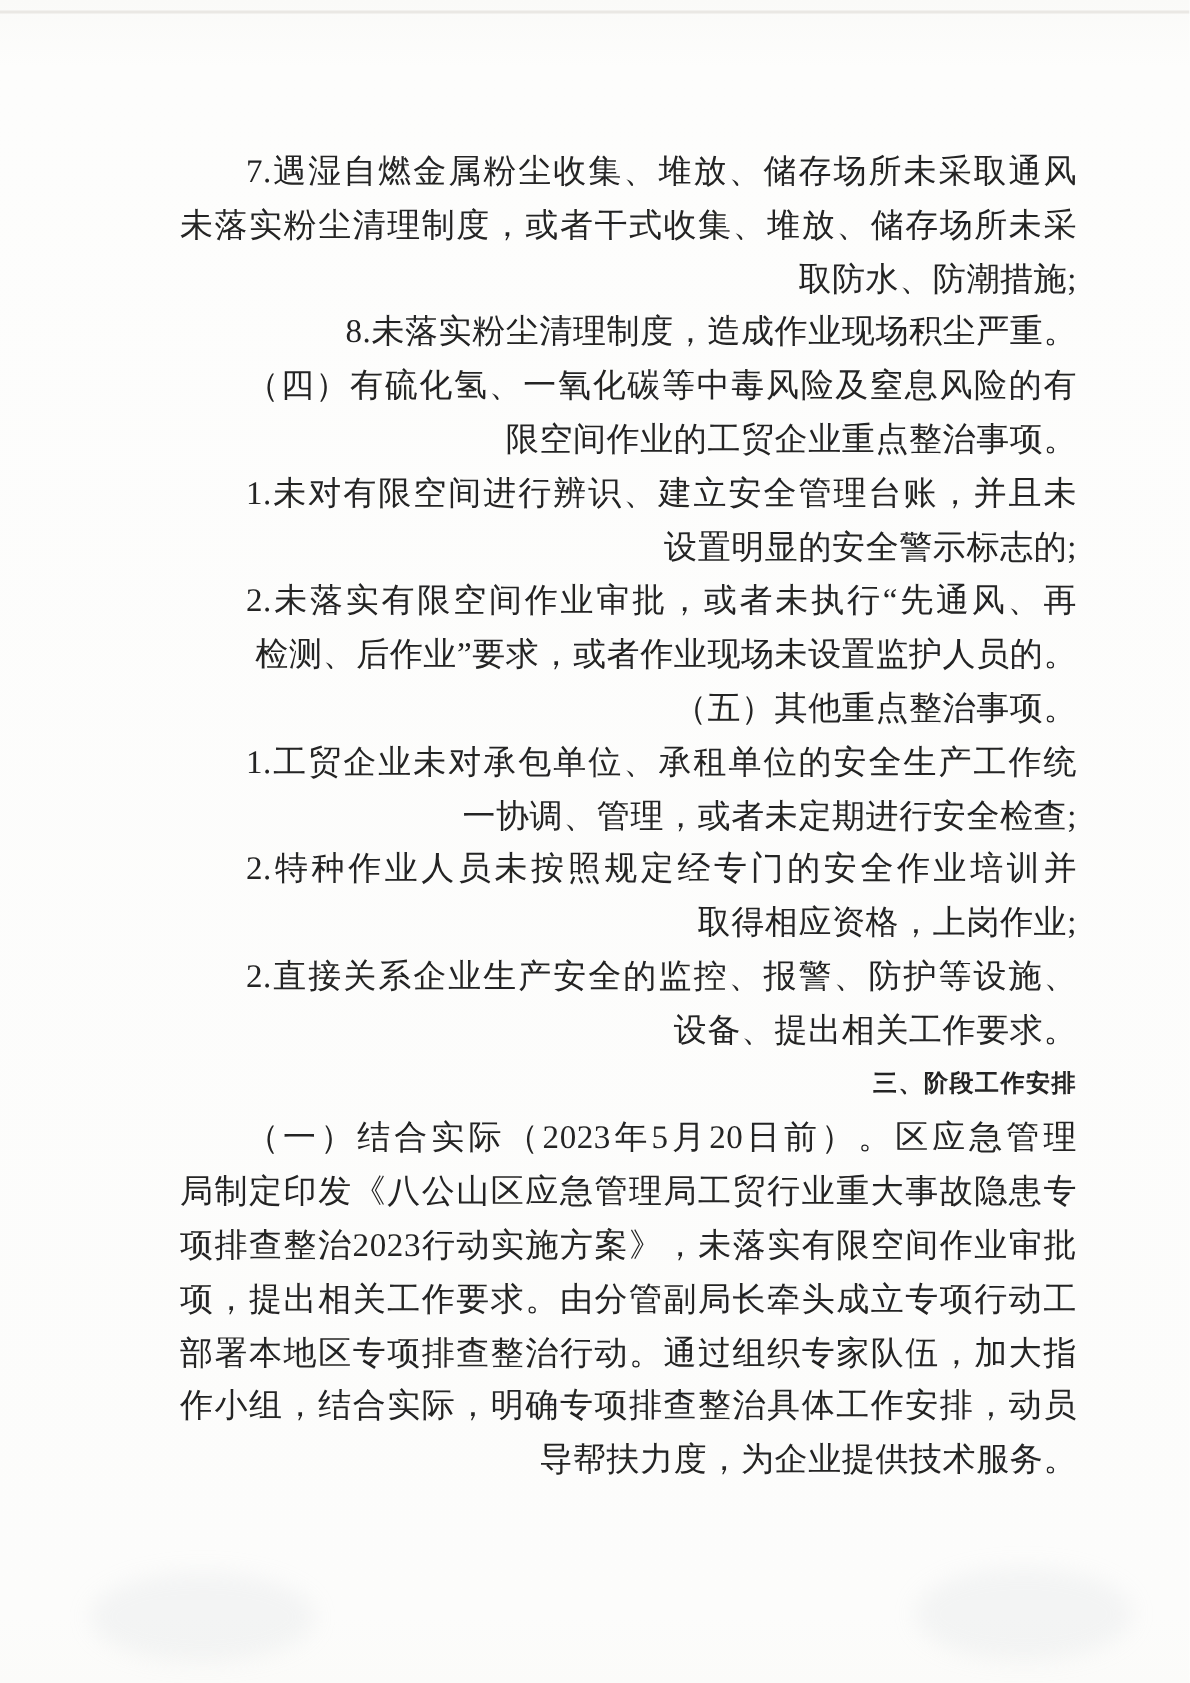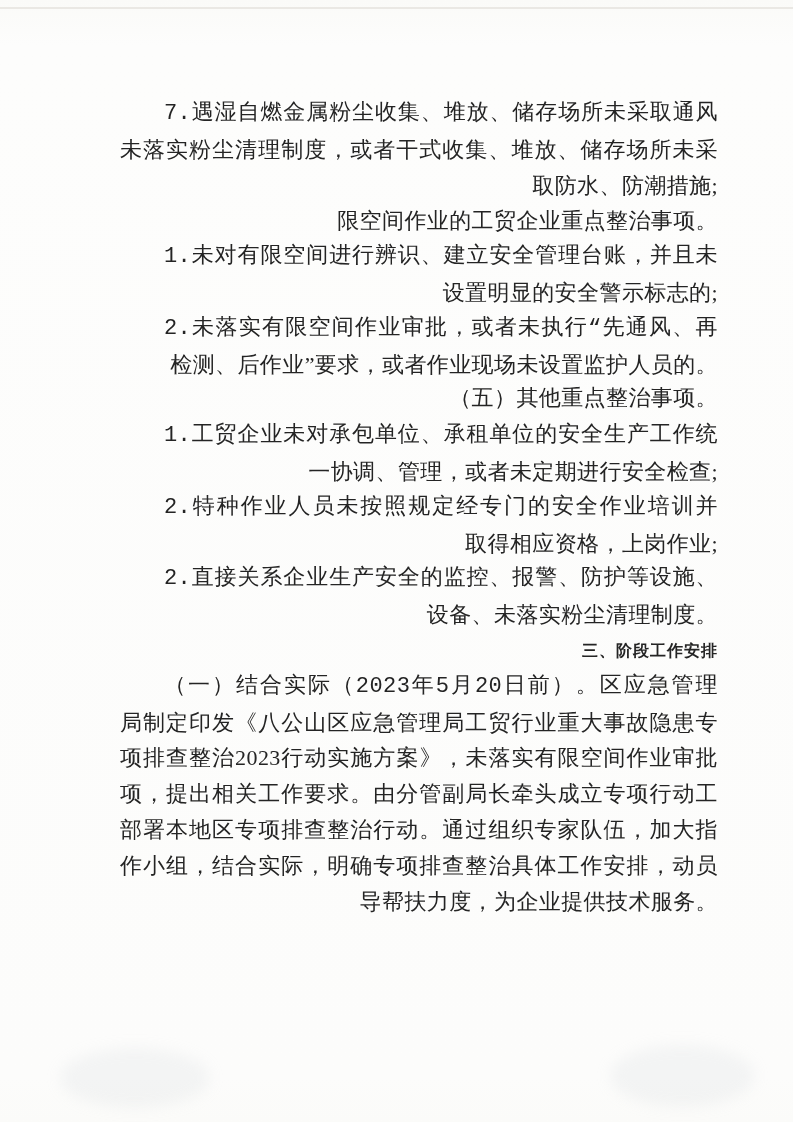--- a/index.html
+++ b/index.html
@@ -63,21 +63,20 @@
   }
   .line.fill {
     white-space: normal;
     text-align: justify;
     text-align-last: justify;
     overflow: hidden;
     height: 35.8px;
   }
   .line.ind {
     text-indent: 2em;
-    font-family: Liberation Mono, monospace;
   }
   .line.heading {
     font-family: "Liberation Sans", "DejaVu Sans", sans-serif;
     font-weight: 700;
     font-size: 16px;
     letter-spacing: 1px;
   }
   .kaiti-run {
     font-style: normal;
   }
@@ -85,32 +84,34 @@
 </head>
 <body>
 
 <div class="sheet">
   <div class="scan-top-line"></div>
 
   <div class="doc">
     <div class="line ind fill">7.遇湿自燃金属粉尘收集、堆放、储存场所未采取通风</div>
     <div class="line fill">未落实粉尘清理制度，或者干式收集、堆放、储存场所未采</div>
     <div class="line">取防水、防潮措施;</div>
+    <div class="line ind">8.未落实粉尘清理制度，造成作业现场积尘严重。</div>
+    <div class="line ind fill">（四）有硫化氢、一氧化碳等中毒风险及窒息风险的有</div>
     <div class="line">限空间作业的工贸企业重点整治事项。</div>
     <div class="line ind fill">1.未对有限空间进行辨识、建立安全管理台账，并且未</div>
     <div class="line">设置明显的安全警示标志的;</div>
     <div class="line ind fill">2.未落实有限空间作业审批，或者未执行“先通风、再</div>
     <div class="line">检测、后作业”要求，或者作业现场未设置监护人员的。</div>
     <div class="line ind">（五）其他重点整治事项。</div>
     <div class="line ind fill">1.工贸企业未对承包单位、承租单位的安全生产工作统</div>
     <div class="line">一协调、管理，或者未定期进行安全检查;</div>
     <div class="line ind fill">2.特种作业人员未按照规定经专门的安全作业培训并</div>
     <div class="line">取得相应资格，上岗作业;</div>
     <div class="line ind fill">2.直接关系企业生产安全的监控、报警、防护等设施、</div>
-    <div class="line">设备、未落实粉尘清理制度。</div>
+    <div class="line">设备、提出相关工作要求。</div>
     <div class="line ind heading">三、阶段工作安排</div>
     <div class="line ind fill">
       <span class="kaiti-run">（一）结合实际（2023年5月20日前）。</span><span>区应急管理</span>
     </div>
     <div class="line fill">局制定印发《八公山区应急管理局工贸行业重大事故隐患专</div>
     <div class="line fill">项排查整治2023行动实施方案》，未落实有限空间作业审批</div>
     <div class="line fill">项，提出相关工作要求。由分管副局长牵头成立专项行动工</div>
     <div class="line fill">部署本地区专项排查整治行动。通过组织专家队伍，加大指</div>
     <div class="line fill">作小组，结合实际，明确专项排查整治具体工作安排，动员</div>
     <div class="line">导帮扶力度，为企业提供技术服务。</div>

